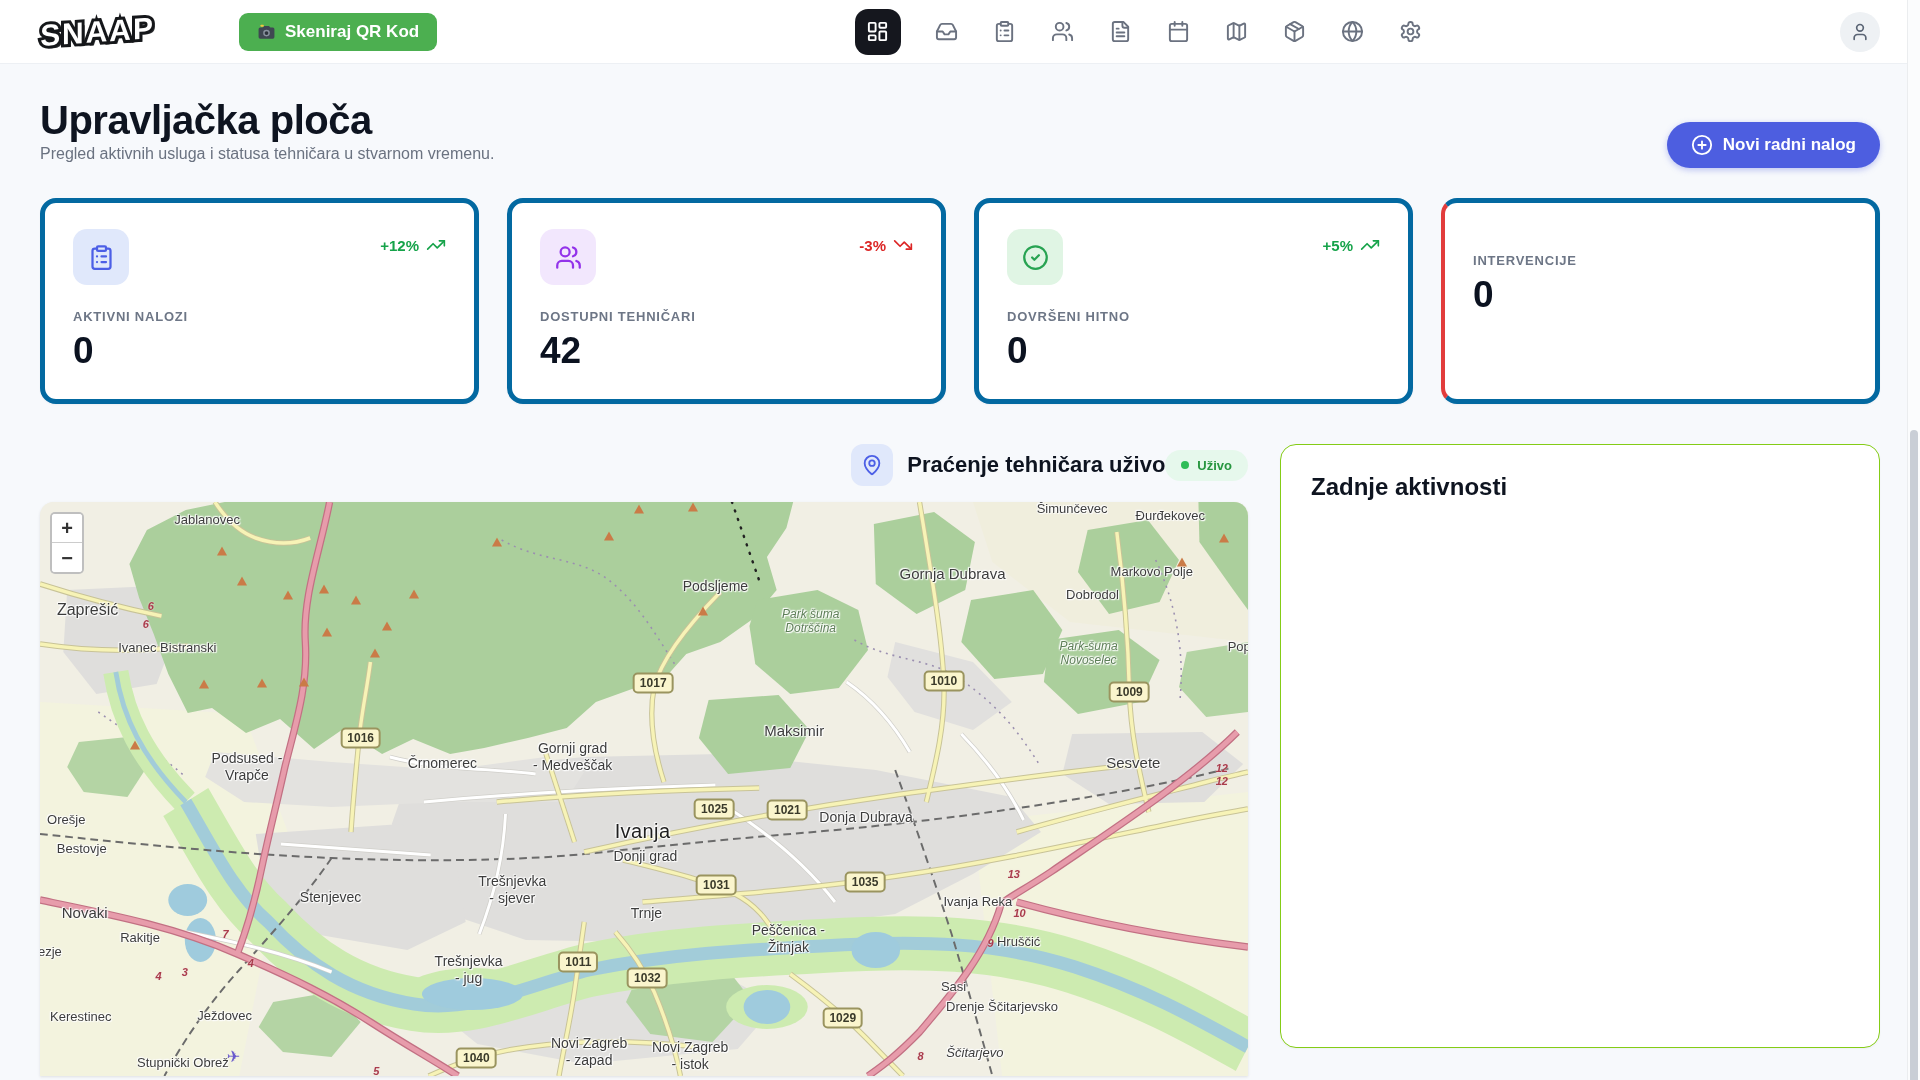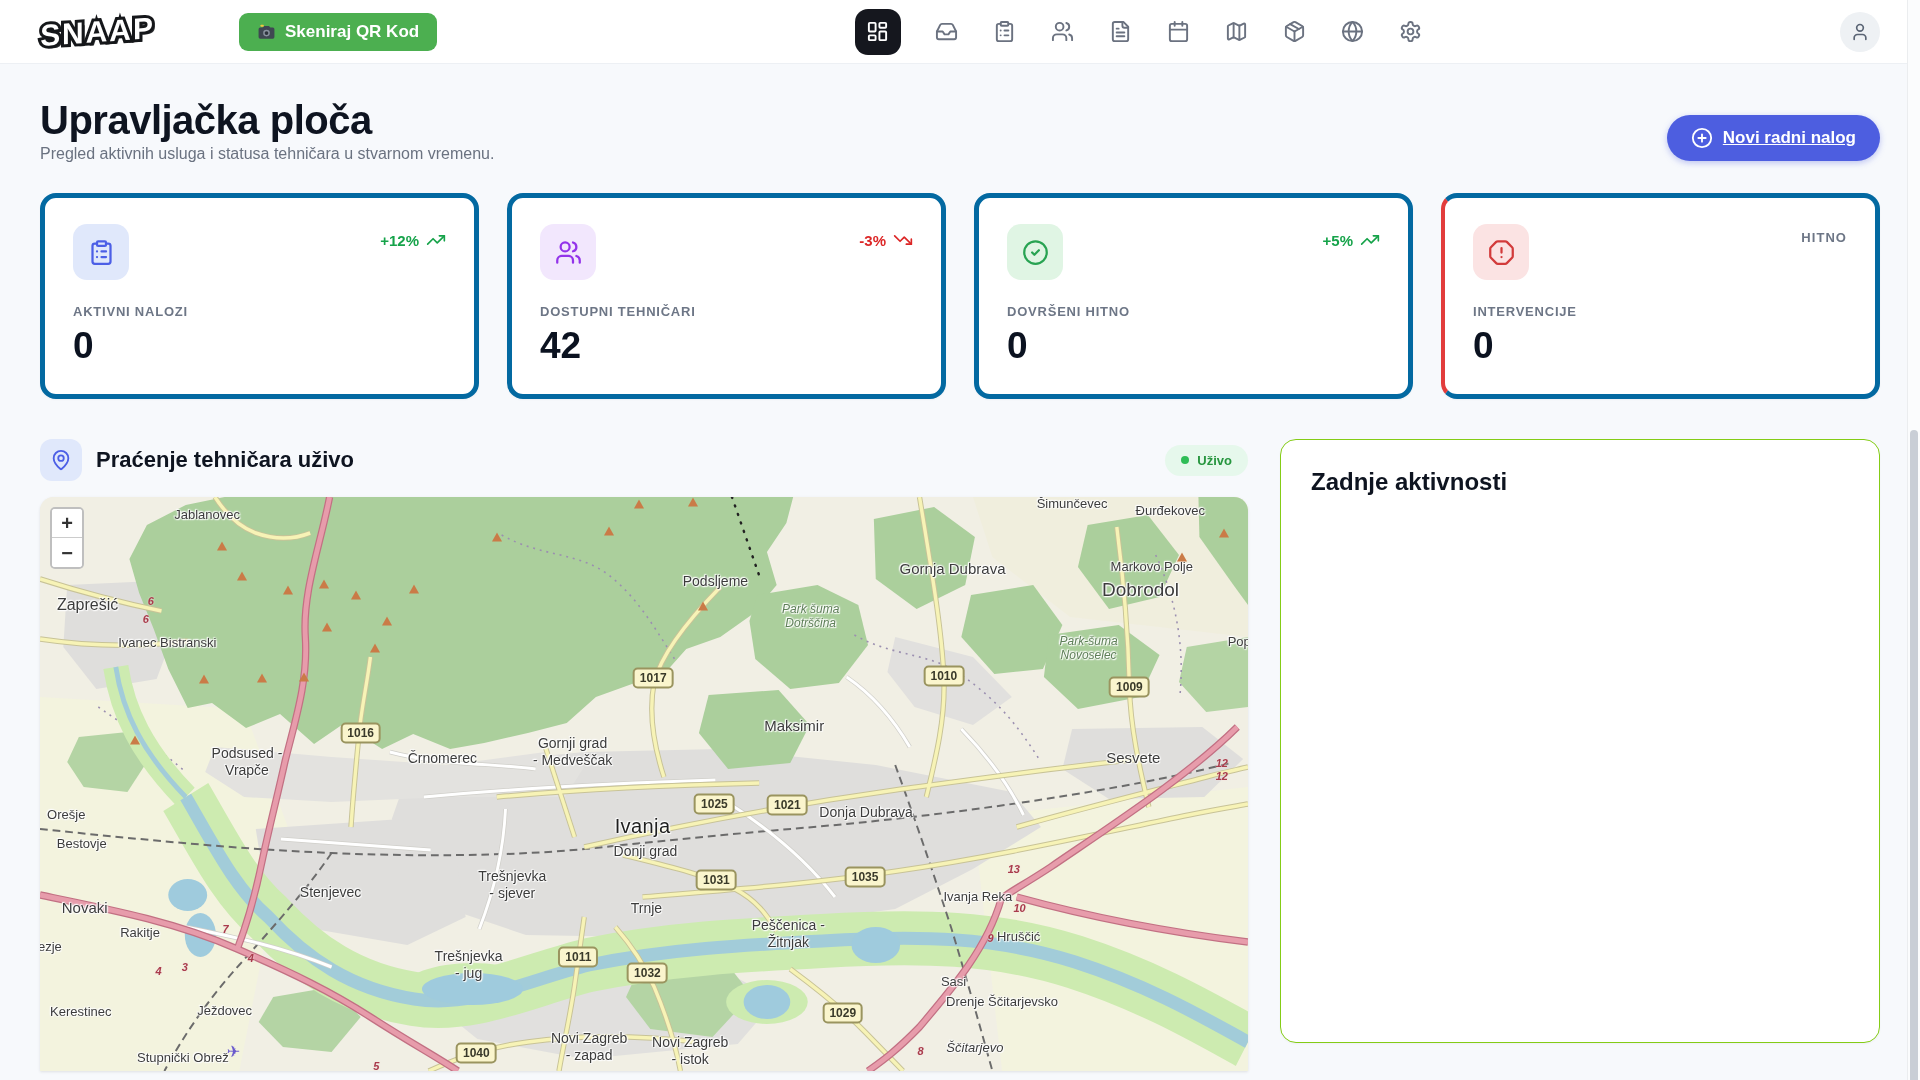--- a/index.html
+++ b/index.html
@@ -44,24 +44,24 @@
     display:flex; align-items:center; justify-content:center; color:#5a6474; cursor:pointer;
   }
 
   
   .page-head {
     margin:34px 40px 0; display:flex; justify-content:space-between; align-items:flex-start;
   }
   .page-title { font-size:40px; font-weight:800; color:#0e1420; letter-spacing:-0.5px; }
   .page-sub { margin-top:2px; font-size:16px; color:#6a7280; }
   .cta-btn {
-    margin-top:17px; height:46px; padding:0 24px; border:none; border-radius:24px;
+    margin-top:24px; height:46px; padding:0 24px; border:none; border-radius:24px;
     background:#4d5ee0; color:#fff; font-size:17px; font-weight:bold;
     display:flex; align-items:center; gap:10px; cursor:pointer;
-    box-shadow:0 2px 6px rgba(77,94,224,.35); font-family:inherit;text-decoration:underline;
+    box-shadow:0 2px 6px rgba(77,94,224,.35); font-family:inherit;
   }
 
   
   .stats { margin:30px 40px 0; display:grid; grid-template-columns:repeat(4,1fr); gap:28px; }
   .card {
     background:#fff; border:5px solid #0369a1; border-radius:16px;
     padding:26px 28px 30px; box-shadow:0 1px 2px rgba(16,24,40,.04);
     position:relative;
   }
   .card.urgent { border-left:4px solid #e23c3c; }
@@ -71,21 +71,21 @@
   .trend { display:flex; align-items:center; gap:7px; font-size:15px; font-weight:600; margin-top:6px; }
   .trend svg { width:20px; height:20px; }
   .trend.up   { color:#16a34a; }
   .trend.down { color:#dc2626; }
   .trend.flag { color:#6d7686; font-size:13px; font-weight:bold; letter-spacing:.08em; }
   .stat-label { margin-top:24px; font-size:13px; font-weight:bold; letter-spacing:.06em; color:#6d7686; }
   .stat-value { margin-top:8px; font-size:37px; font-weight:800; color:#0b1220; line-height:1; }
 
   
   .main { margin:40px 40px 0; display:grid; grid-template-columns:1fr 600px; gap:32px; align-items:start; }
-  .sec-head { display:flex; justify-content:space-between; align-items:center; height:42px; margin-bottom:16px; }
+  .sec-head { display:flex; justify-content:flex-end; align-items:center; height:42px; margin-bottom:16px; }
   .sec-head-left { display:flex; align-items:center; gap:14px; }
   .pin-box { width:42px; height:42px; border-radius:12px; background:#e0e8fb; color:#4c5fe6; display:flex; align-items:center; justify-content:center; }
   .pin-box svg { width:22px; height:22px; }
   .sec-title { font-size:22px; font-weight:800; color:#0e1420; }
   .live-badge {
     background:#e6f8ec; color:#27963f; border-radius:999px; padding:8px 16px;
     font-size:13px; font-weight:bold; display:flex; align-items:center; gap:8px;
   }
   .live-dot { width:8px; height:8px; border-radius:50%; background:#2fbd57; }
 
@@ -326,32 +326,20 @@
             <polyline points="22 7 13.5 15.5 8.5 10.5 2 17"></polyline>
             <polyline points="16 7 22 7 22 13"></polyline>
           </svg>
       </div>
     </div>
     <div class="stat-label">DOVRŠENI HITNO</div>
     <div class="stat-value">0</div>
   </div>
 
   <div class="card urgent">
-    <div class="card-top">
-      <div class="icon-box" style="background:#fbe3e3;color:#d23b3b">
-        <svg viewBox="0 0 24 24" fill="none" stroke="currentColor" stroke-width="2" stroke-linecap="round" stroke-linejoin="round">
-            <path d="M12 16h.01"></path>
-            <path d="M12 8v4"></path>
-            <path d="M15.31 2a2 2 0 0 1 1.42.59l4.68 4.68A2 2 0 0 1 22 8.69v6.62a2 2 0 0 1-.59 1.42l-4.68 4.68a2 2 0 0 1-1.42.59H8.69a2 2 0 0 1-1.42-.59l-4.68-4.68A2 2 0 0 1 2 15.31V8.69a2 2 0 0 1 .59-1.42l4.68-4.68A2 2 0 0 1 8.69 2z"></path>
-          </svg>
-      </div>
-      <div class="trend flag">
-        <span>HITNO</span>
-      </div>
-    </div>
     <div class="stat-label">INTERVENCIJE</div>
     <div class="stat-value">0</div>
   </div>
 </div>
 
 <div class="main">
   <div>
     <div class="sec-head">
       <div class="sec-head-left">
         <div class="pin-box">
@@ -500,21 +488,21 @@
         <path d="M 712,0 L 742,84" fill="none" stroke="#222" stroke-width="2.5" stroke-dasharray="1 8" stroke-linecap="round"></path>
       </svg>
 
       <div class="map-overlay">
           <div class="map-label" style="left: 13.8375%; top: 3.13589%; font-size: 13px;">Jablanovec</div>
           <div class="map-label" style="left: 85.4385%; top: 1.21951%; font-size: 13px;">Šimunčevec</div>
           <div class="map-label" style="left: 93.564%; top: 2.43902%; font-size: 13px;">Đurđekovec</div>
           <div class="map-label" style="left: 75.543%; top: 12.5436%; font-size: 15px;">Gornja Dubrava</div>
           <div class="map-label" style="left: 92.0354%; top: 12.1951%; font-size: 13px;">Markovo Polje</div>
           <div class="map-label" style="left: 55.9131%; top: 14.6341%; font-size: 14px;">Podsljeme</div>
-          <div class="map-label" style="left: 87.1279%; top: 16.2021%; font-size: 19px; margin-left: 48px;">Dobrodol</div>
+          <div class="map-label" style="left: 87.1279%; top: 16.2021%; font-size: 13px;">Dobrodol</div>
           <div class="map-label" style="left: 3.94208%; top: 18.8153%; font-size: 16px;">Zaprešić</div>
           <div class="map-label park" style="left: 63.7973%; top: 20.7317%; font-size: 12px;">Park šuma
 Dotrščina</div>
           <div class="map-label" style="left: 10.539%; top: 25.4355%; font-size: 13px;">Ivanec Bistranski</div>
           <div class="map-label park" style="left: 86.8061%; top: 26.3066%; font-size: 12px;">Park-šuma
 Novoselec</div>
           <div class="map-label" style="left: 99.2759%; top: 25.2613%; font-size: 13px;">Pop</div>
           <div class="map-label" style="left: 62.4296%; top: 39.8955%; font-size: 15px;">Maksimir</div>
           <div class="map-label" style="left: 17.136%; top: 46.1672%; font-size: 14px;">Podsused -
 Vrapče</div>

